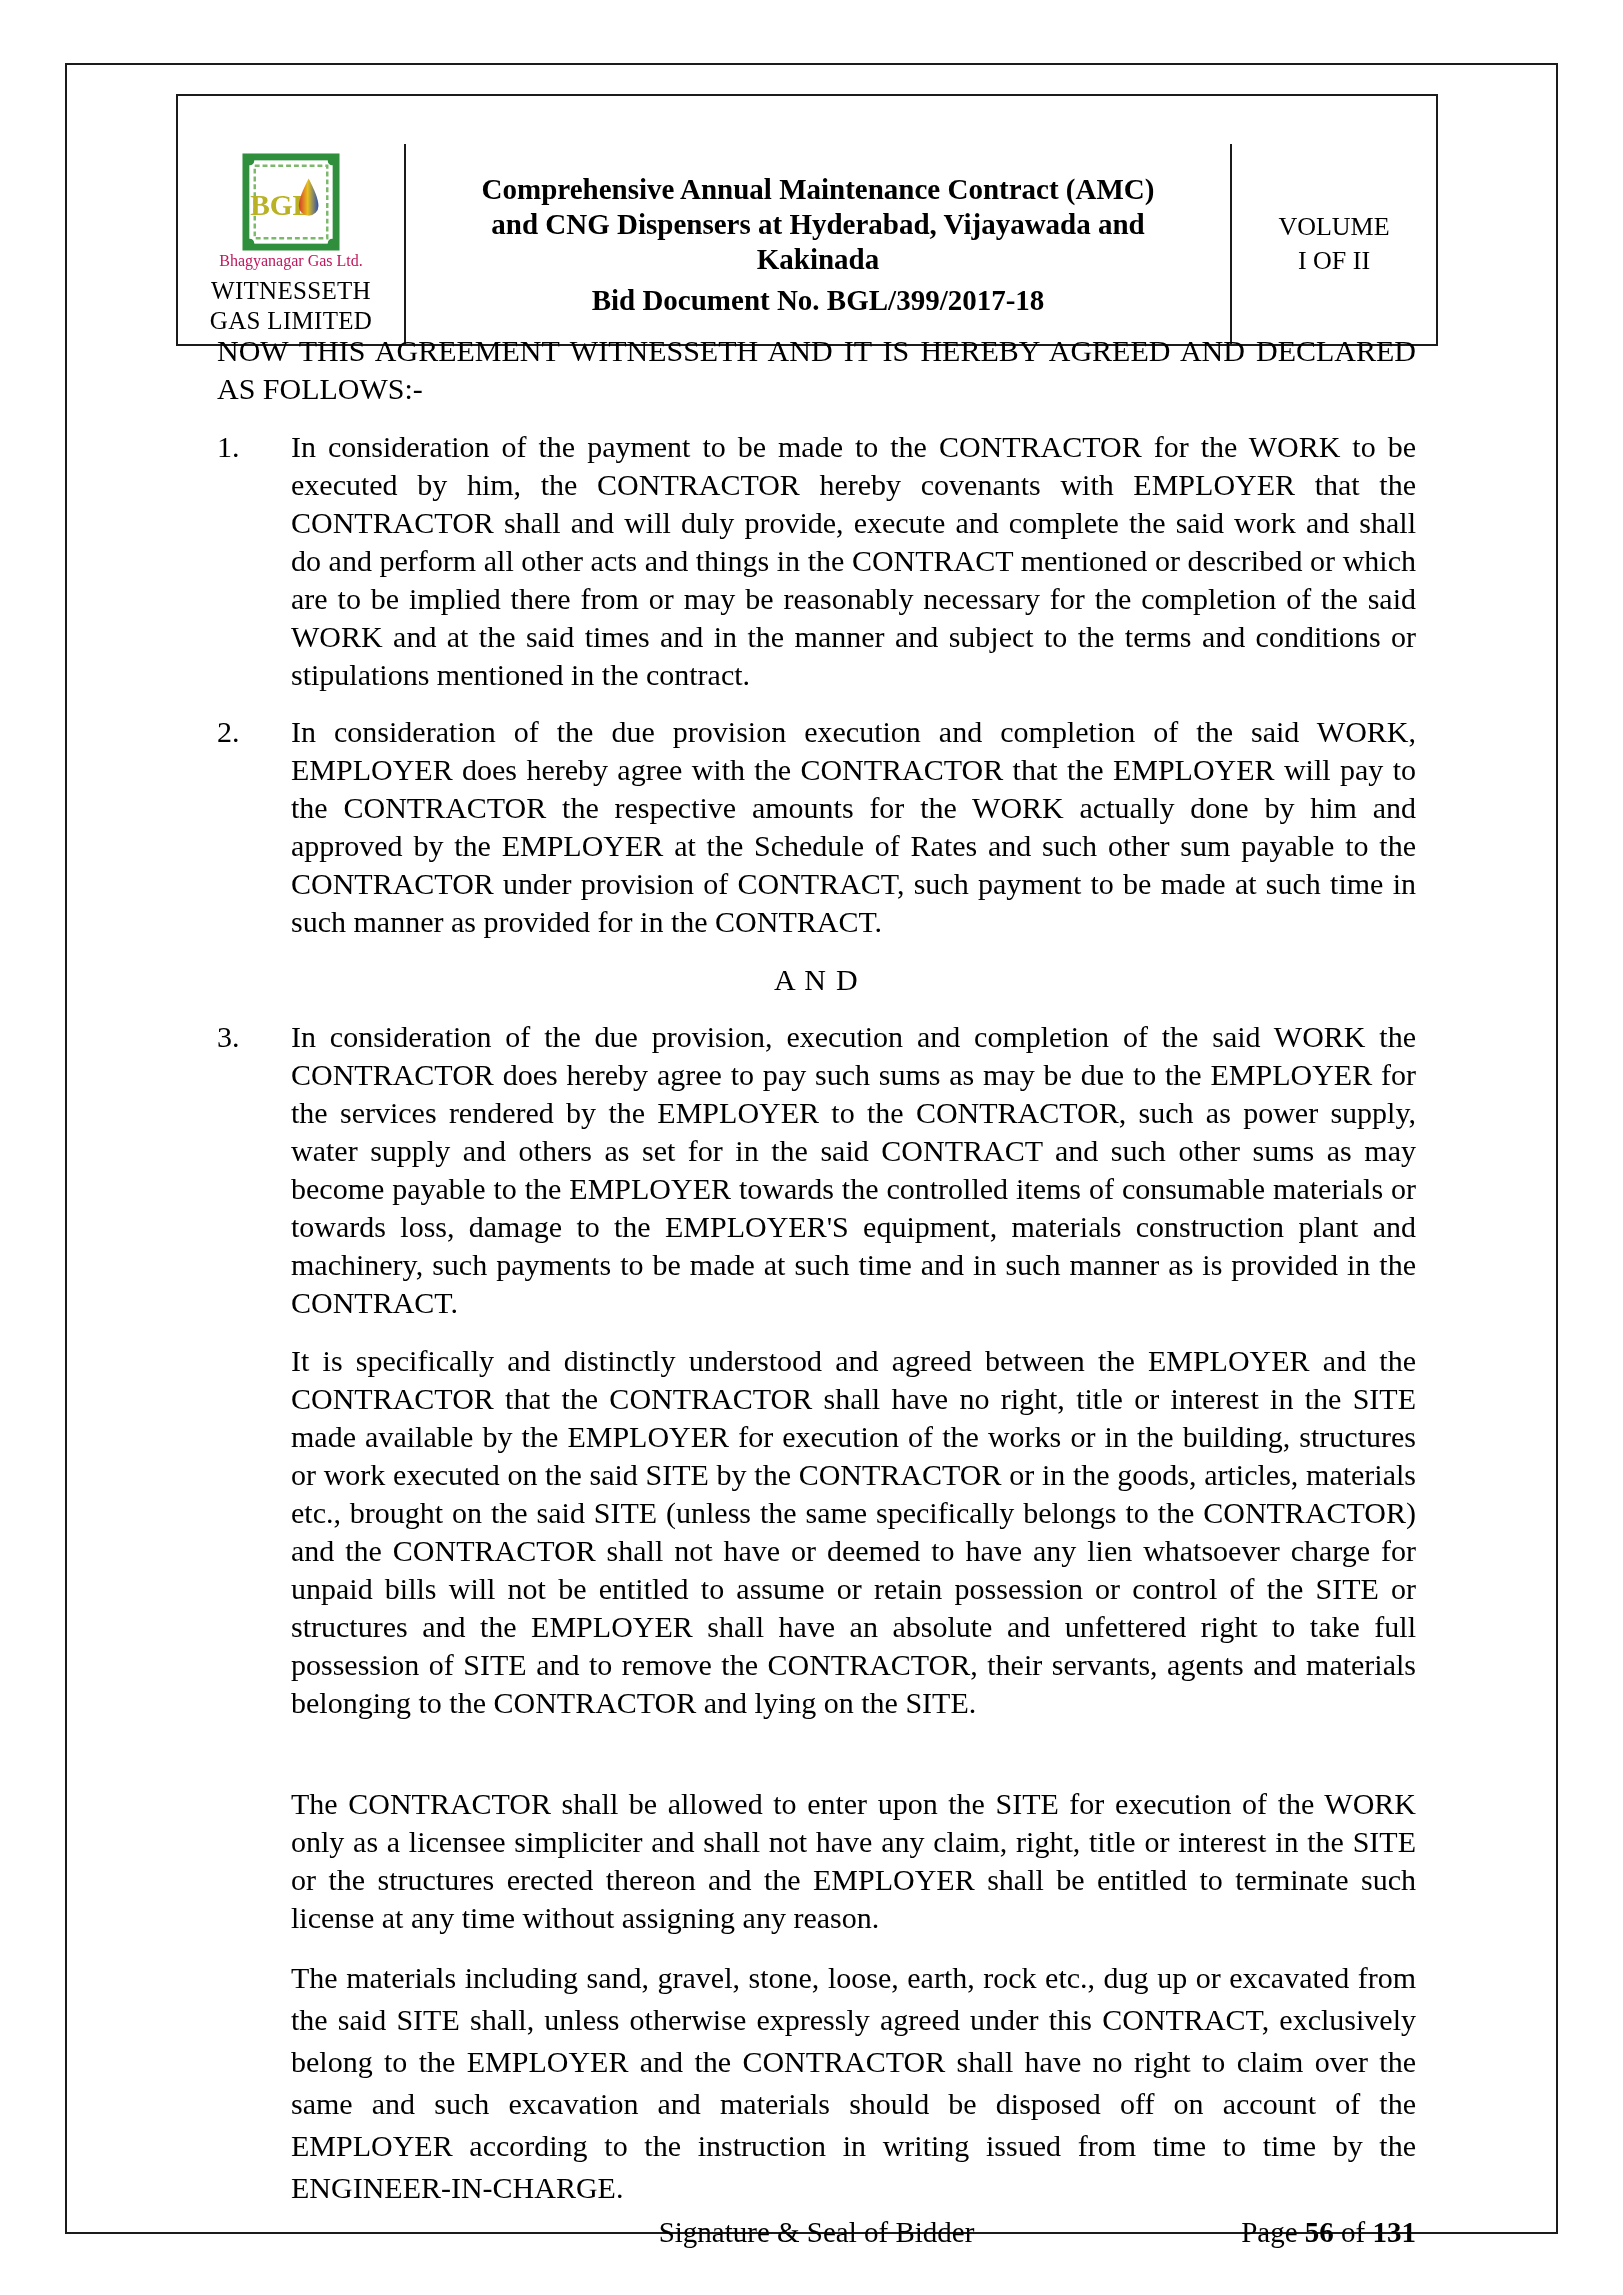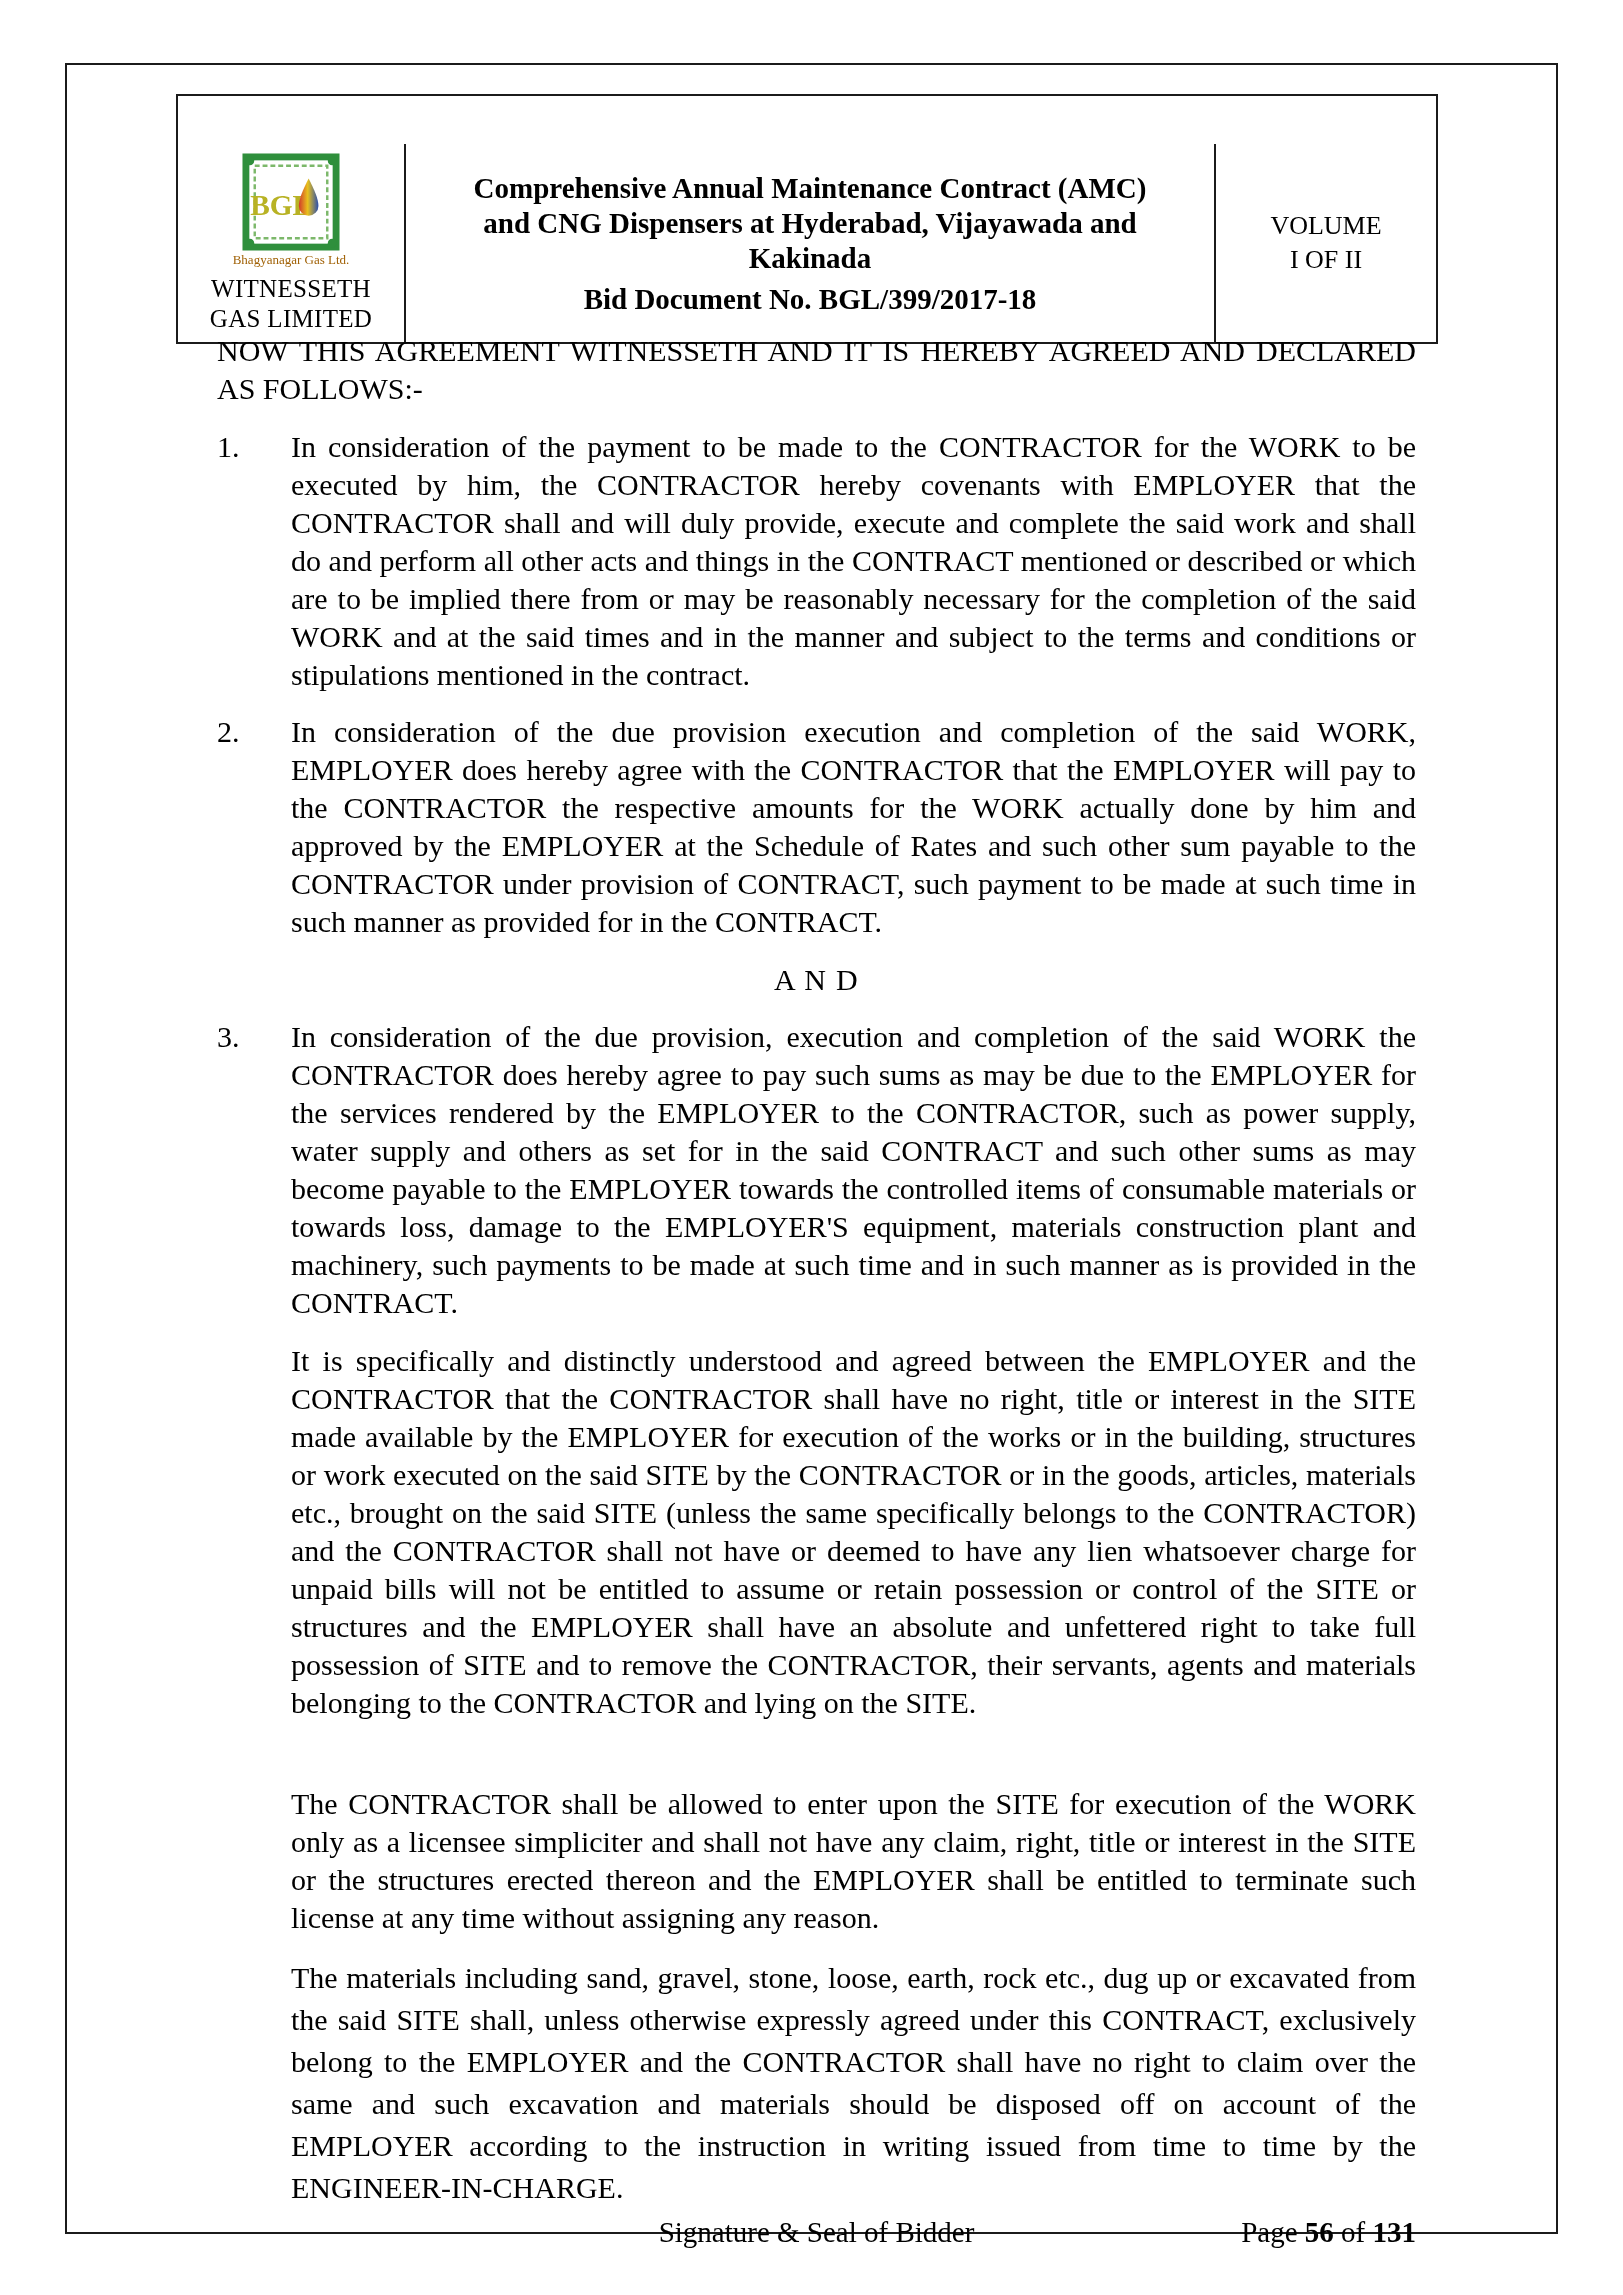--- a/index.html
+++ b/index.html
@@ -40,22 +40,22 @@
 
   .logo-cell {
     width: 228px;
     display: flex;
     flex-direction: column;
     align-items: center;
     justify-content: center;
     padding: 9.2px 5.2px 7.9px;
   }
   .logo-tagline {
-    font-size: 13px;
-    color: #a16207;
+    font-size: 16px;
+    color: #be185d;
     margin-top: 1.3px;
     white-space: nowrap;
   }
   .org-name {
     margin-top: 5.2px;
     font-size: 25px;
     line-height: 1.2;
     text-align: center;
     letter-spacing: 0.3px;
     white-space: nowrap;
@@ -66,21 +66,21 @@
     text-align: center;
     padding: 10.5px 15.7px 7.9px;
     display: flex;
     flex-direction: column;
     justify-content: center;
   }
   .doc-title { font-weight: bold; font-size: 29px; line-height: 1.22; }
   .bid-doc   { font-weight: bold; font-size: 29px; line-height: 1.22; margin-top: 5.2px; }
 
   .volume-cell {
-    width: 220px;
+    width: 204px;
     display: flex;
     flex-direction: column;
     align-items: center;
     justify-content: center;
     font-size: 26px;
     line-height: 1.3;
   }
 
   
   .doc-body {

